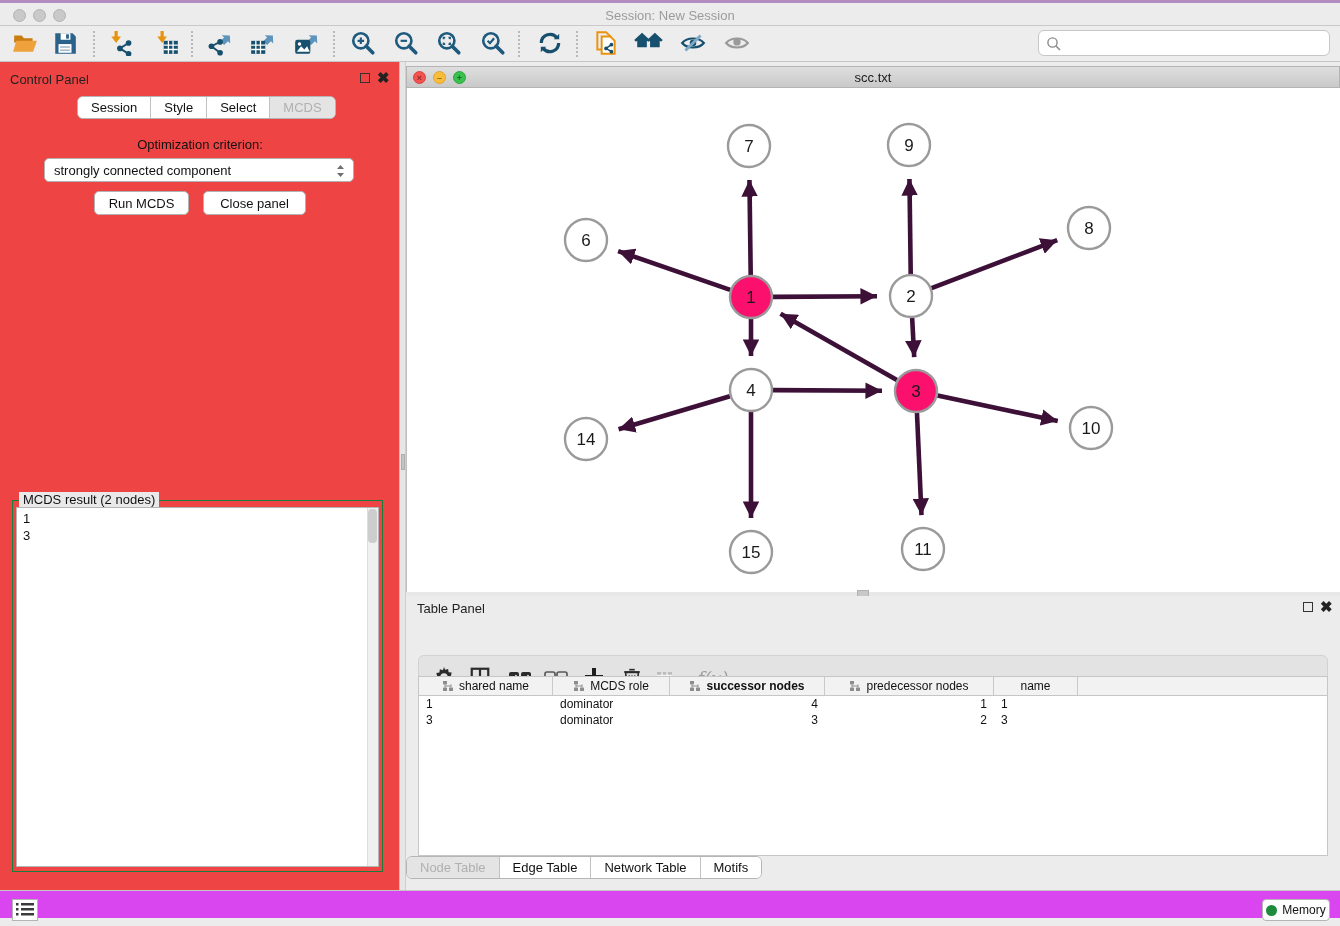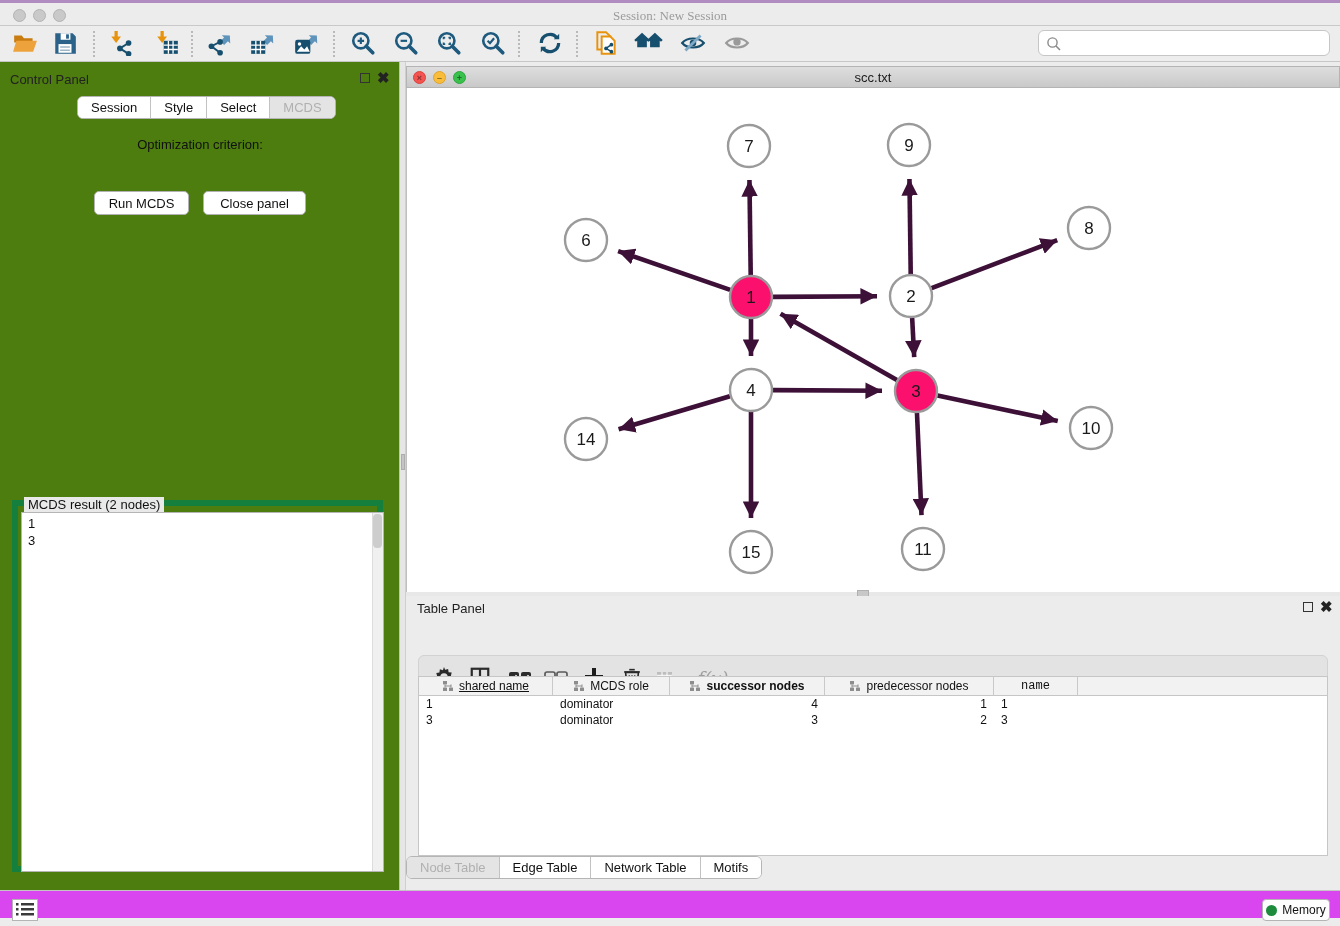--- a/index.html
+++ b/index.html
@@ -5,34 +5,34 @@
   * { margin:0; padding:0; box-sizing:border-box; }
   html,body { width:1340px; height:926px; overflow:hidden;
     font-family:"Liberation Sans", sans-serif; background:#ececec; }
   .abs { position:absolute; }
 
   
   #titlebar { left:0; top:0; width:1340px; height:26px;
     background:#ececec; border-top:3px solid #b18cc0; border-bottom:1px solid #c9c9c9; }
   .tl-dot { width:13px; height:13px; border-radius:50%; top:6px;
     background:#c9c9c9; border:1px solid #b3b3b3; }
-  #win-title { width:100%; text-align:center; top:5px; color:#9b9b9b; font-size:13px;font-family:Liberation Serif, serif; }
+  #win-title { width:100%; text-align:center; top:5px; color:#9b9b9b; font-size:13px; }
 
   
   #toolbar { left:0; top:26px; width:1340px; height:36px;
     background:#ededed; border-bottom:1px solid #c6c6c6; }
   .tb-btn { top:4px; width:30px; height:28px; background:none; border:none; cursor:pointer; }
   .tb-sep { top:5px; width:0; height:26px; border-left:2px dotted #b9b9b9; }
   #search-wrap { left:1038px; top:4px; width:292px; height:26px; background:#fff;
     border:1px solid #c6c6c6; border-radius:6px; }
   #search-input { position:absolute; left:28px; top:1px; width:258px; height:22px;
     border:none; outline:none; font-size:13px; background:transparent; }
 
   
-  #control-panel { left:0; top:62px; width:400px; height:828px; background:#4d7c0f;
+  #control-panel { left:0; top:62px; width:400px; height:828px; background:#ef4444;
     border-right:1px solid #c2c2c2; }
   #v-splitter { left:400px; top:62px; width:6px; height:828px; background:#e6e6e6;
     border-right:1px solid #cfcfcf; }
   #v-grip { left:1px; top:392px; width:4px; height:16px; background:#c4c4c4; border:1px solid #adadad; }
 
   .pane-head { font-size:13px; color:#222; }
   .float-box { width:10px; height:10px; border:1.5px solid #333; }
   .close-x { font-size:15px; font-weight:bold; color:#222; line-height:10px; }
 
   
@@ -44,21 +44,21 @@
 
   #opt-label { left:0; top:75px; width:400px; text-align:center; font-size:13px; color:#111; }
   #combo { left:44px; top:96px; width:310px; height:24px; background:#fff;
     border:1px solid #b2b2b2; border-radius:5px; font-size:13px; color:#111;
     display:flex; align-items:center; padding-left:9px; cursor:pointer; }
   #combo-arrows { position:absolute; right:7px; top:3px; }
   .cp-btn { top:129px; height:24px; background:#fff; border:1px solid #b2b2b2;
     border-radius:5px; font-size:13px; color:#111; font-family:Liberation Sans, sans-serif; cursor:pointer; }
 
   
-  #result-box { left:12px; top:438px; width:371px; height:372px; border:6px solid #15803d; }
+  #result-box { left:12px; top:438px; width:371px; height:372px; border:1px solid #15803d; }
   #result-legend { position:absolute; left:6px; top:-9px; background:#e9e9e9;
     padding:0 4px; font-size:13px; color:#111; }
   #result-area { position:absolute; left:3px; top:6px; width:363px; height:360px;
     background:#fff; border:1px solid #b5b5b5; }
   #result-text { position:absolute; left:6px; top:2px; font-size:13px; color:#111;
     white-space:pre-line; line-height:17px; }
   #result-scroll { position:absolute; right:0; top:0; width:11px; height:100%;
     background:#f0f0f0; border-left:1px solid #dcdcdc; }
   #result-thumb { position:absolute; right:1px; top:1px; width:9px; height:34px;
     background:#cdcdcd; border-radius:4px; }
@@ -258,20 +258,27 @@
   <div class="abs" style="left:77px; top:34px" id="cp-tabs">
       <div class="tabgroup">
         <span class="tab">Session</span>
         <span class="tab">Style</span>
         <span class="tab">Select</span>
         <span class="tab active">MCDS</span>
       </div>
     </div>
 
   <div id="opt-label" class="abs">Optimization criterion:</div>
+  <div id="combo" class="abs">
+    <span>strongly connected component</span>
+    <svg id="combo-arrows" width="11" height="18" viewBox="0 0 11 18">
+      <path d="M2 7L5.5 3L9 7z" fill="#6f6f6f"></path>
+        <path d="M2 11l3.5 4L9 11z" fill="#6f6f6f"></path>
+    </svg>
+  </div>
   <button class="cp-btn abs" style="left:94px; width:95px">Run MCDS</button>
   <button class="cp-btn abs" style="left:203px; width:103px">Close panel</button>
 
   <div id="result-box" class="abs">
     <div id="result-legend">MCDS result (2 nodes)</div>
     <div id="result-area">
       <div id="result-text">1
 3</div>
       <div id="result-scroll">
         <div id="result-thumb"></div>
@@ -418,21 +425,21 @@
         <path d="M18.3 12.3l3.4 3.4M21.7 12.3l-3.4 3.4" stroke="#fff" stroke-width="1.3"></path>
       </svg>
     </button>
     <button class="tp-btn abs" style="left:272px; width:44px">
       <span id="fx-label">f(x)</span>
     </button>
   </div>
 
   <div id="data-table" class="abs">
     <div id="t-head">
-        <div class="th" style="width: 134px; text-decoration: underline;">
+        <div class="th" style="width: 134px;">
           <svg width="12" height="12" viewBox="0 0 12 12">
             <rect x="1" y="1" width="4" height="3.4" fill="#8d8d8d"></rect>
             <rect x="1" y="7.6" width="4" height="3.4" fill="#8d8d8d"></rect>
             <rect x="7" y="7.6" width="4" height="3.4" fill="#8d8d8d"></rect>
             <path d="M3 4.4v3.2M9 4.4v3.2M3 6h6" stroke="#8d8d8d" stroke-width="1" fill="none"></path>
           </svg>
           <span>shared name</span>
         </div>
         <div class="th" style="width: 117px;">
           <svg width="12" height="12" viewBox="0 0 12 12">
@@ -454,21 +461,21 @@
         </div>
         <div class="th" style="width: 169px;">
           <svg width="12" height="12" viewBox="0 0 12 12">
             <rect x="1" y="1" width="4" height="3.4" fill="#8d8d8d"></rect>
             <rect x="1" y="7.6" width="4" height="3.4" fill="#8d8d8d"></rect>
             <rect x="7" y="7.6" width="4" height="3.4" fill="#8d8d8d"></rect>
             <path d="M3 4.4v3.2M9 4.4v3.2M3 6h6" stroke="#8d8d8d" stroke-width="1" fill="none"></path>
           </svg>
           <span>predecessor nodes</span>
         </div>
-        <div class="th" style="width: 84px; font-family: Liberation Mono, monospace;">
+        <div class="th" style="width: 84px;">
           <span>name</span>
         </div>
       </div>
     <div id="t-body">
         <div class="tr">
           <div class="td" style="width: 134px; text-align: left;">1</div>
           <div class="td" style="width: 117px; text-align: left;">dominator</div>
           <div class="td" style="width: 155px; text-align: right;">4</div>
           <div class="td" style="width: 169px; text-align: right;">1</div>
           <div class="td" style="width: 84px; text-align: left;">1</div>

